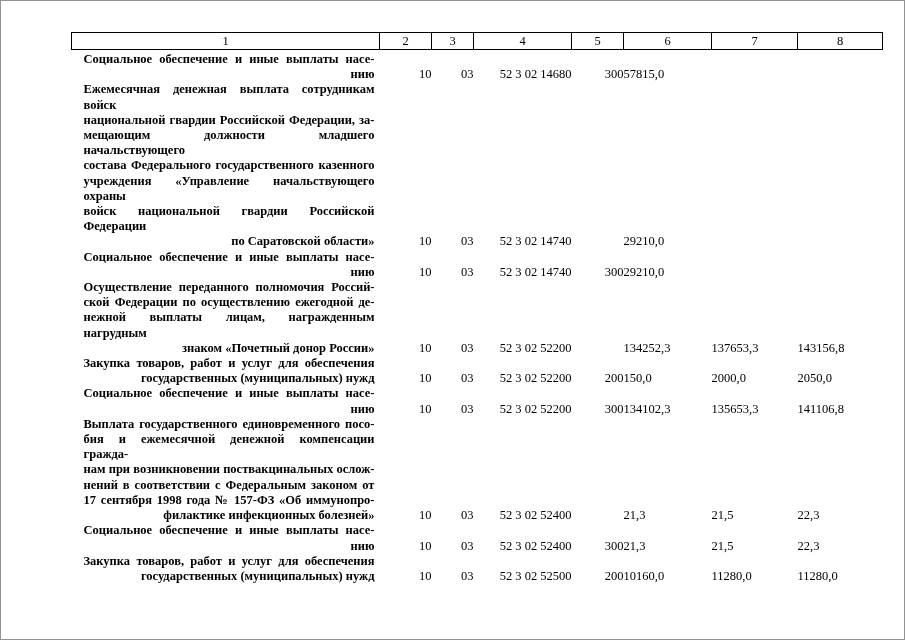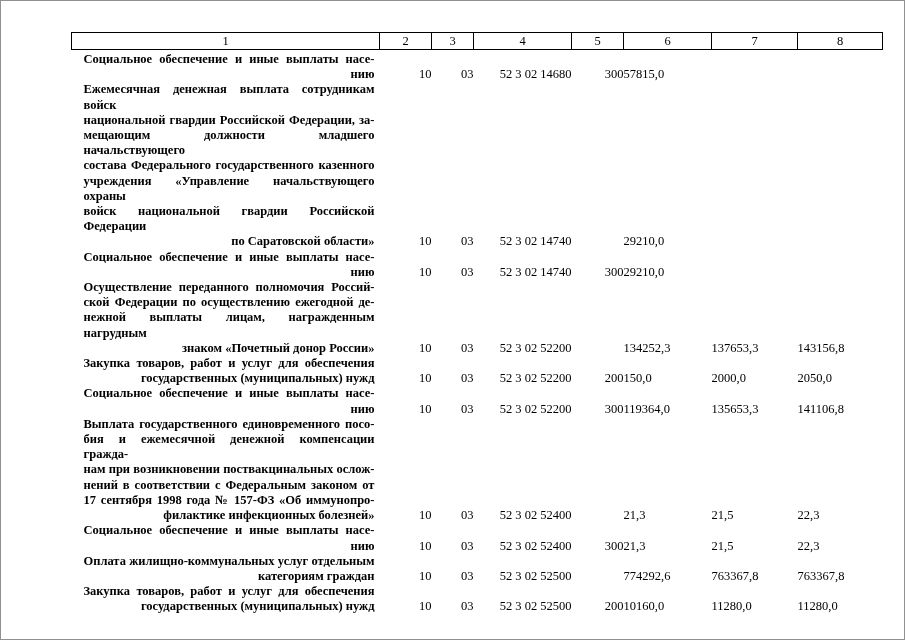--- a/index.html
+++ b/index.html
@@ -166,21 +166,21 @@
         </tr>
         <tr>
           <td class="desc">
             <div class="jline">Социальное обеспечение и иные выплаты насе-</div>
             <div class="lline">нию</div>
           </td>
           <td class="c">10</td>
           <td class="c">03</td>
           <td class="c">52 3 02 52200</td>
           <td class="c">300</td>
-          <td class="r">119364,0</td>
+          <td class="r">134102,3</td>
           <td class="r">135653,3</td>
           <td class="r">141106,8</td>
         </tr>
         <tr>
           <td class="desc">
             <div class="jline">Выплата государственного единовременного посо-</div>
             <div class="jline">бия и ежемесячной денежной компенсации гражда-</div>
             <div class="jline">нам при возникновении поствакцинальных ослож-</div>
             <div class="jline">нений в соответствии с Федеральным законом от</div>
             <div class="jline">17 сентября 1998 года № 157-ФЗ «Об иммунопро-</div>
@@ -202,33 +202,20 @@
           <td class="c">10</td>
           <td class="c">03</td>
           <td class="c">52 3 02 52400</td>
           <td class="c">300</td>
           <td class="r">21,3</td>
           <td class="r">21,5</td>
           <td class="r">22,3</td>
         </tr>
         <tr>
           <td class="desc">
-            <div class="jline">Оплата жилищно-коммунальных услуг отдельным</div>
-            <div class="lline">категориям граждан</div>
-          </td>
-          <td class="c">10</td>
-          <td class="c">03</td>
-          <td class="c">52 3 02 52500</td>
-          <td class="c"></td>
-          <td class="r">774292,6</td>
-          <td class="r">763367,8</td>
-          <td class="r">763367,8</td>
-        </tr>
-        <tr>
-          <td class="desc">
             <div class="jline">Закупка товаров, работ и услуг для обеспечения</div>
             <div class="lline">государственных (муниципальных) нужд</div>
           </td>
           <td class="c">10</td>
           <td class="c">03</td>
           <td class="c">52 3 02 52500</td>
           <td class="c">200</td>
           <td class="r">10160,0</td>
           <td class="r">11280,0</td>
           <td class="r">11280,0</td>

